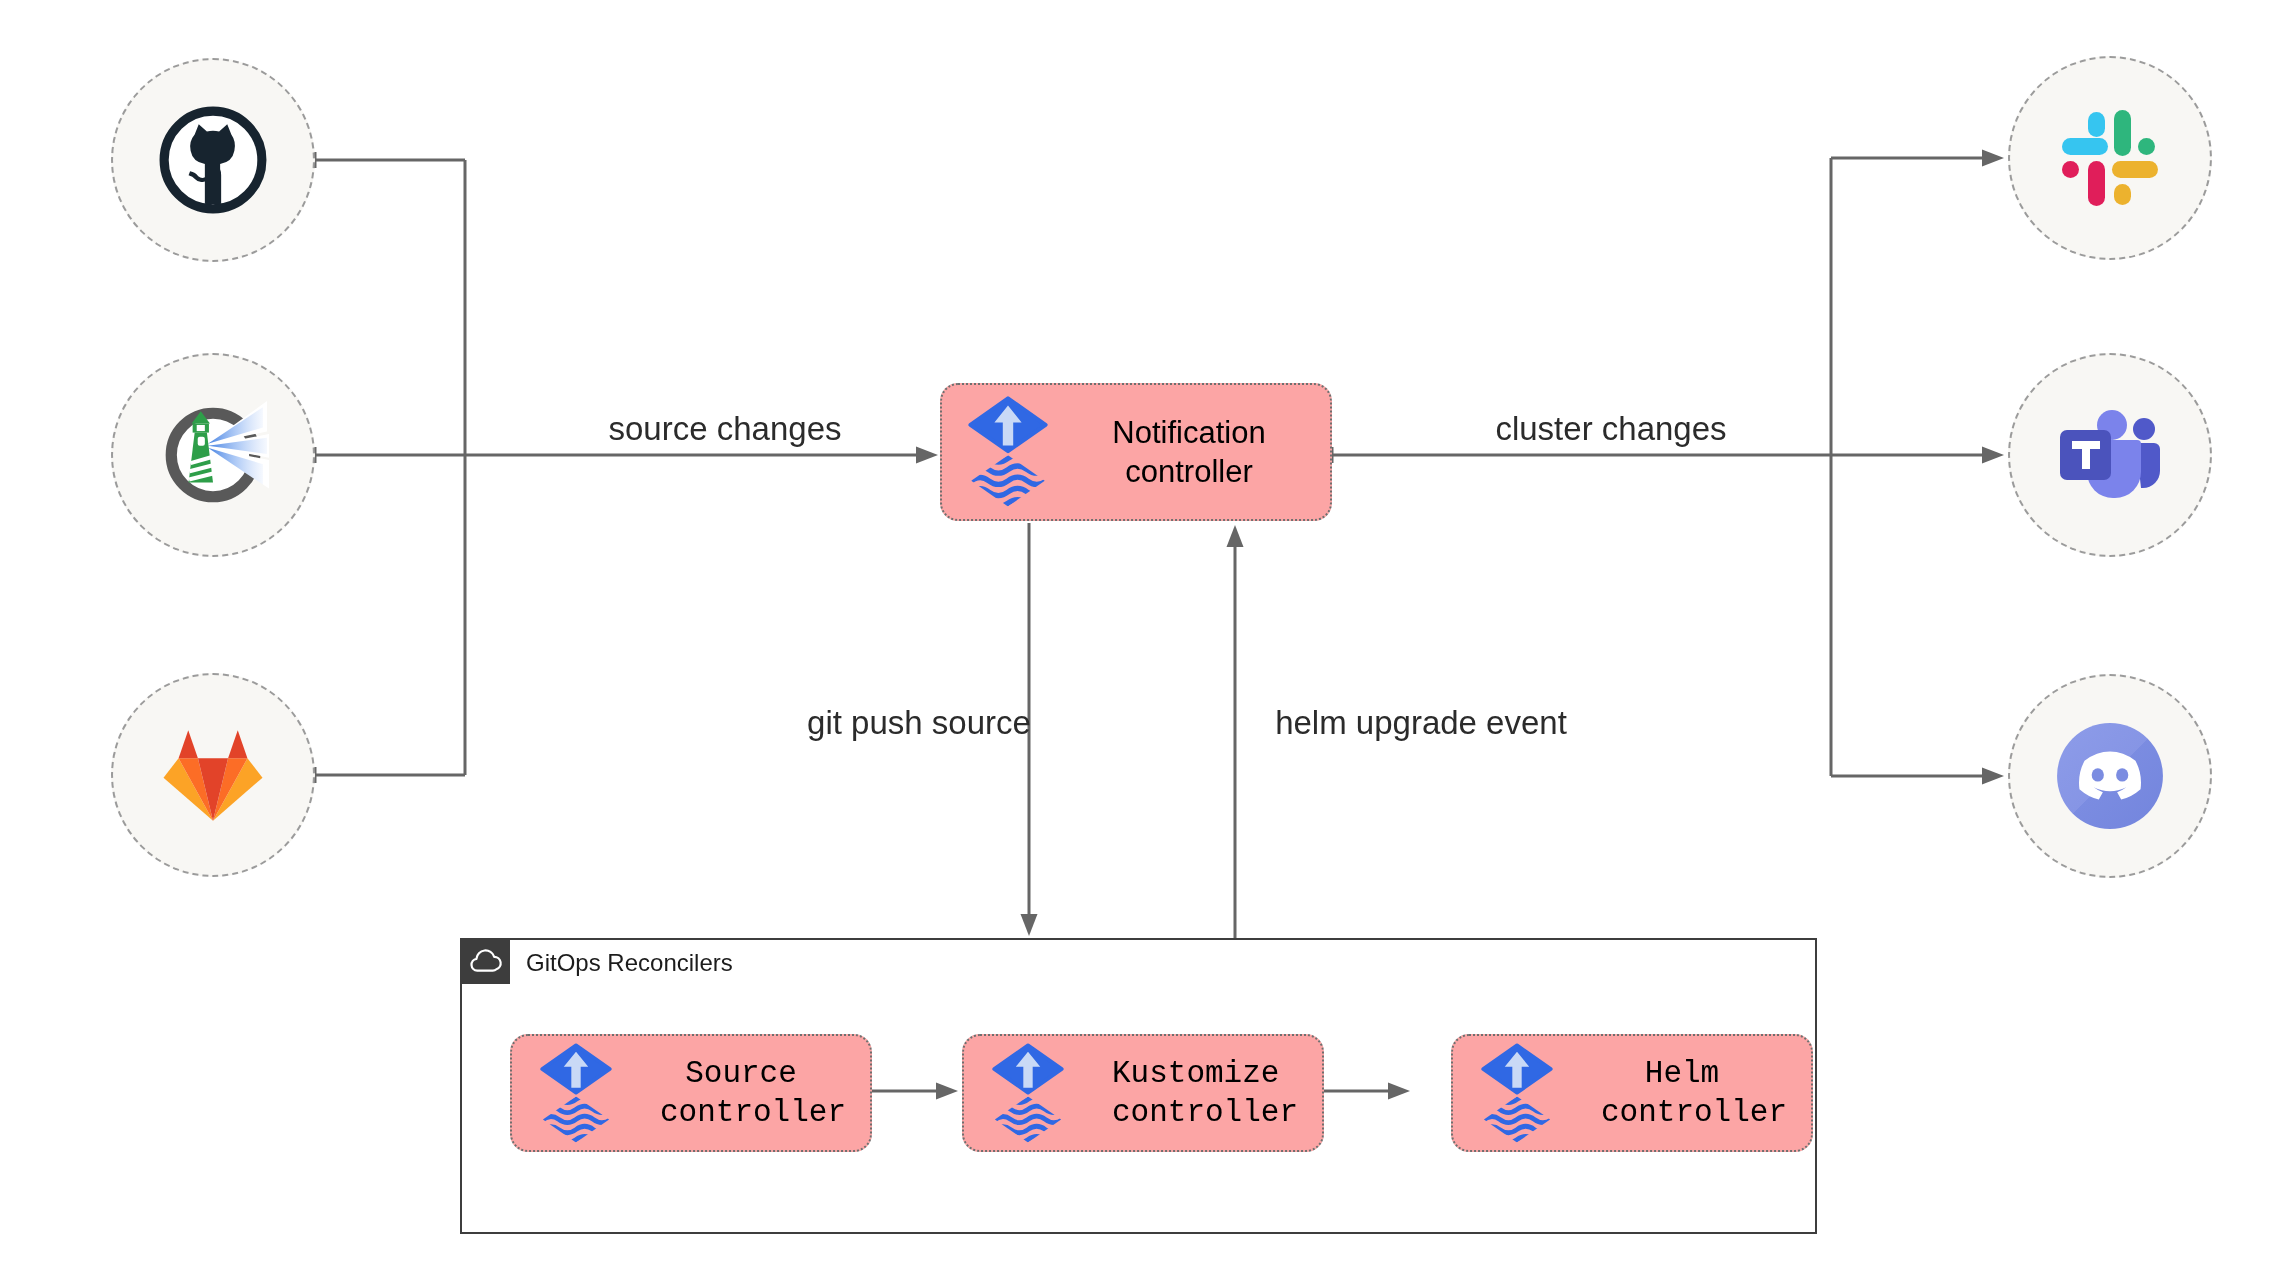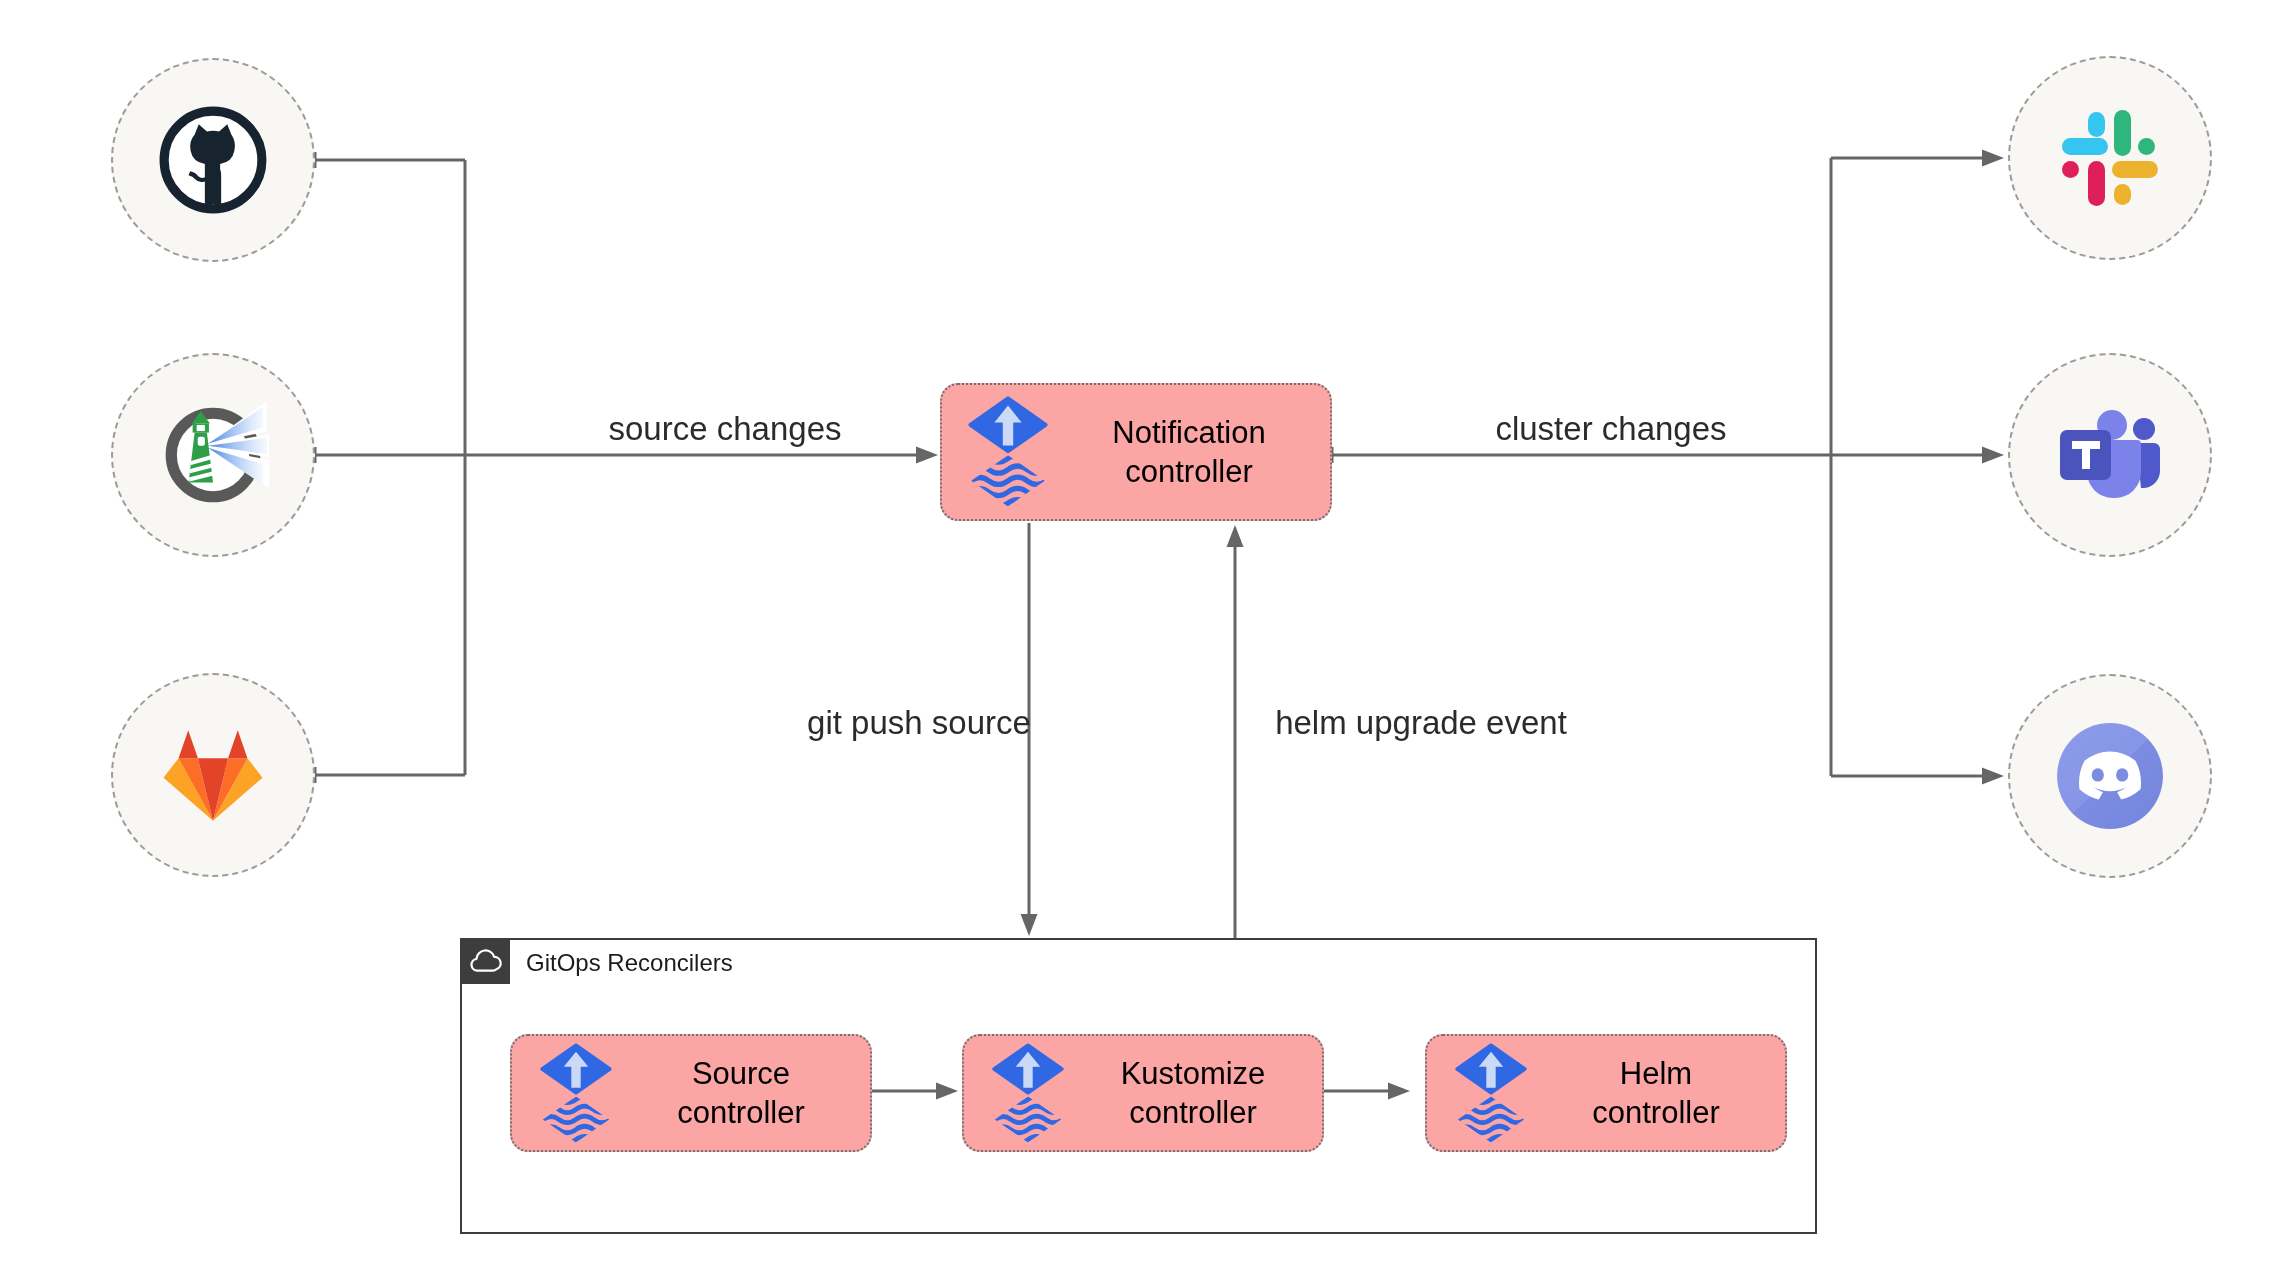--- a/index.html
+++ b/index.html
@@ -7,21 +7,21 @@
   .canvas{position:relative;width:2292px;height:1284px;background:#ffffff;
           font-family:"Liberation Sans",sans-serif;overflow:hidden;}
   svg.wires{position:absolute;left:0;top:0;}
   .endpoint{position:absolute;width:204px;height:204px;border-radius:50%;
             border:2.5px dashed #9b9b9b;background:#f8f7f4;box-sizing:border-box;
             display:flex;align-items:center;justify-content:center;}
   .node{position:absolute;background:#fca5a5;border:2.5px dotted #6f6f6f;
         border-radius:18px;box-sizing:border-box;display:flex;align-items:center;}
   .node .label{flex:1;text-align:center;font-size:31px;color:#000;line-height:1.26;}
   .node .label .inner{display:inline-block;max-width:175px;}
-  .node.small .label .inner{max-width:162px;}
+  .node.small .label .inner{max-width:162px;font-family:Liberation Mono, monospace;}
   .edge-label{position:absolute;transform:translate(-50%,-50%);font-size:33px;
               color:#2b2b2b;white-space:nowrap;margin-left:13px;}
   .group{position:absolute;left:460px;top:938px;width:1357px;height:296px;
          border:2px solid #3d3d3d;box-sizing:border-box;}
   .group-badge{position:absolute;left:-2px;top:-2px;width:50px;height:46px;
                background:#3d3d3d;display:flex;align-items:center;justify-content:center;}
   .group-title{position:absolute;left:64px;top:9px;font-size:24px;color:#1c1c1c;}
   .flux-ic{flex:0 0 auto;}
 </style>
 </head>
@@ -240,21 +240,21 @@
           <path d="M2 108 q 12 -11 24 -2 t 24 0 t 24 0 t 24 0"></path>
           <path d="M2 122 q 12 -11 24 -2 t 24 0 t 24 0 t 24 0"></path>
           <path d="M2 136 q 12 -11 24 -2 t 24 0 t 24 0 t 24 0"></path>
         </g>
       </svg>
       <div class="label">
         <span class="inner">Kustomize controller</span>
       </div>
     </div>
 
-    <div class="node small" style="left:963px;top:94px;width:362px;height:118px;padding-left:28px">
+    <div class="node small" style="left:989px;top:94px;width:362px;height:118px;padding-left:28px">
       <svg class="flux-ic" width="72" height="101" viewBox="0 0 100 140">
         <defs>
             <clipPath id="fxc4">
               <polygon points="50,74 96,106 50,138 4,106"></polygon>
             </clipPath>
           </defs>
         <polygon points="50,3 97,36 50,69 3,36" fill="#3068e4" stroke="#3068e4" stroke-width="5" stroke-linejoin="round"></polygon>
         <path d="M50 12 L67 33 L56.5 33 L56.5 62 L43.5 62 L43.5 33 L33 33 Z" fill="#c9d9f6"></path>
         <g clip-path="url(#fxc4)" stroke="#3068e4" stroke-width="6.5" fill="none" stroke-linecap="round">
           <path d="M2 80 q 12 -11 24 -2 t 24 0 t 24 0 t 24 0"></path>

